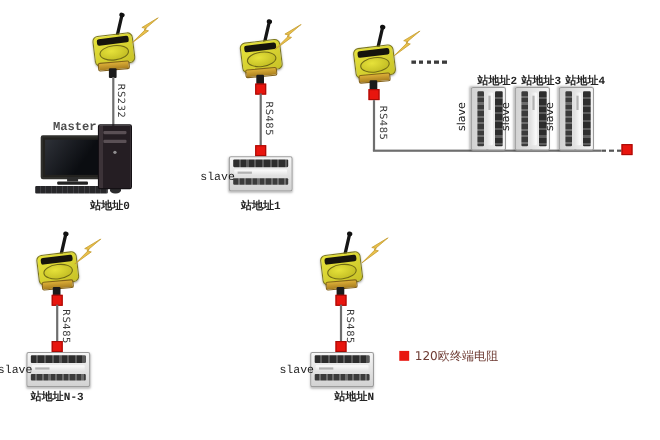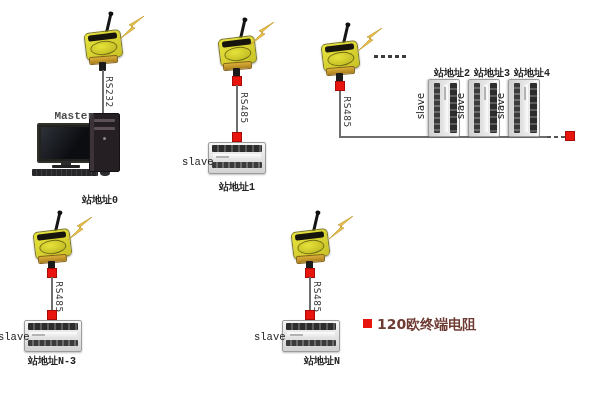--- a/index.html
+++ b/index.html
@@ -59,29 +59,29 @@
   .hline{position:absolute;height:2px;background:#6e6e6e;}
   .dashes{position:absolute;height:3px;
           background:repeating-linear-gradient(90deg,#3c3c3c 0 4px,transparent 4px 7px);}
   .dashtail{position:absolute;height:2px;
           background:repeating-linear-gradient(90deg,#555 0 4px,transparent 4px 7px);}
   .term{position:absolute;width:10px;height:10px;background:#e8150e;border:1px solid #a80b06;box-sizing:border-box;}
 
   
   .lbl{position:absolute;font-size:10px;color:#2b2b2b;white-space:nowrap;font-family:Liberation Mono, monospace;}
   .cjk{font-weight:bold;color:#242424;text-align:center;}
-  .master-lbl{font-size:11px;font-weight:bold;color:#4d4d4d;text-align:right;}
+  .master-lbl{font-size:11px;font-weight:bold;color:#4d4d4d;text-align:center;}
   .slave-lbl{font-size:10.5px;color:#222;}
   .clabel{position:absolute;font-size:9px;color:#3a3a3a;letter-spacing:.5px;white-space:nowrap;
           transform:rotate(90deg);transform-origin:0 0;}
   .vslave{position:absolute;width:40px;height:12px;line-height:12px;font-size:10px;color:#222;
           text-align:center;transform:rotate(-90deg);}
   .legend{position:absolute;left:363px;top:316px;}
   .lgsw{position:absolute;left:0;top:3px;width:9px;height:9px;background:#e8150e;}
-  .lgtxt{position:absolute;left:14px;top:0;font-size:14px;font-weight:bold;color:#6e3b33;white-space:nowrap;}
+  .lgtxt{position:absolute;left:14px;top:0;font-size:11px;font-weight:normal;color:#6e3b33;white-space:nowrap;}
 </style>
 </head>
 <body>
 
 <div id="canvas">
 
   <div class="module" style="left:83px;top:13px;">
     <span class="ant"></span>
     <span class="mbody">
       <span class="band"></span>
@@ -102,21 +102,21 @@
   <div class="mneck"></div>
   <div class="mbase2"></div>
   <div class="keyboard"></div>
   <div class="mouse"></div>
   <div class="tower">
     <span class="bay"></span>
     <span class="bay"></span>
     <span class="btn"></span>
   </div>
   <div class="lbl master-lbl" style="left:42px;top:110px;width:52px;">Master</div>
-  <div class="lbl cjk" style="left:76px;top:193px;width:48px;">站地址0</div>
+  <div class="lbl cjk" style="left:76px;top:180px;width:48px;">站地址0</div>
 
   <div class="module" style="left:217px;top:19px;">
     <span class="ant"></span>
     <span class="mbody">
       <span class="band"></span>
       <span class="scr"></span>
     </span>
     <span class="mbase"></span>
     <span class="mconn"></span>
   </div>

